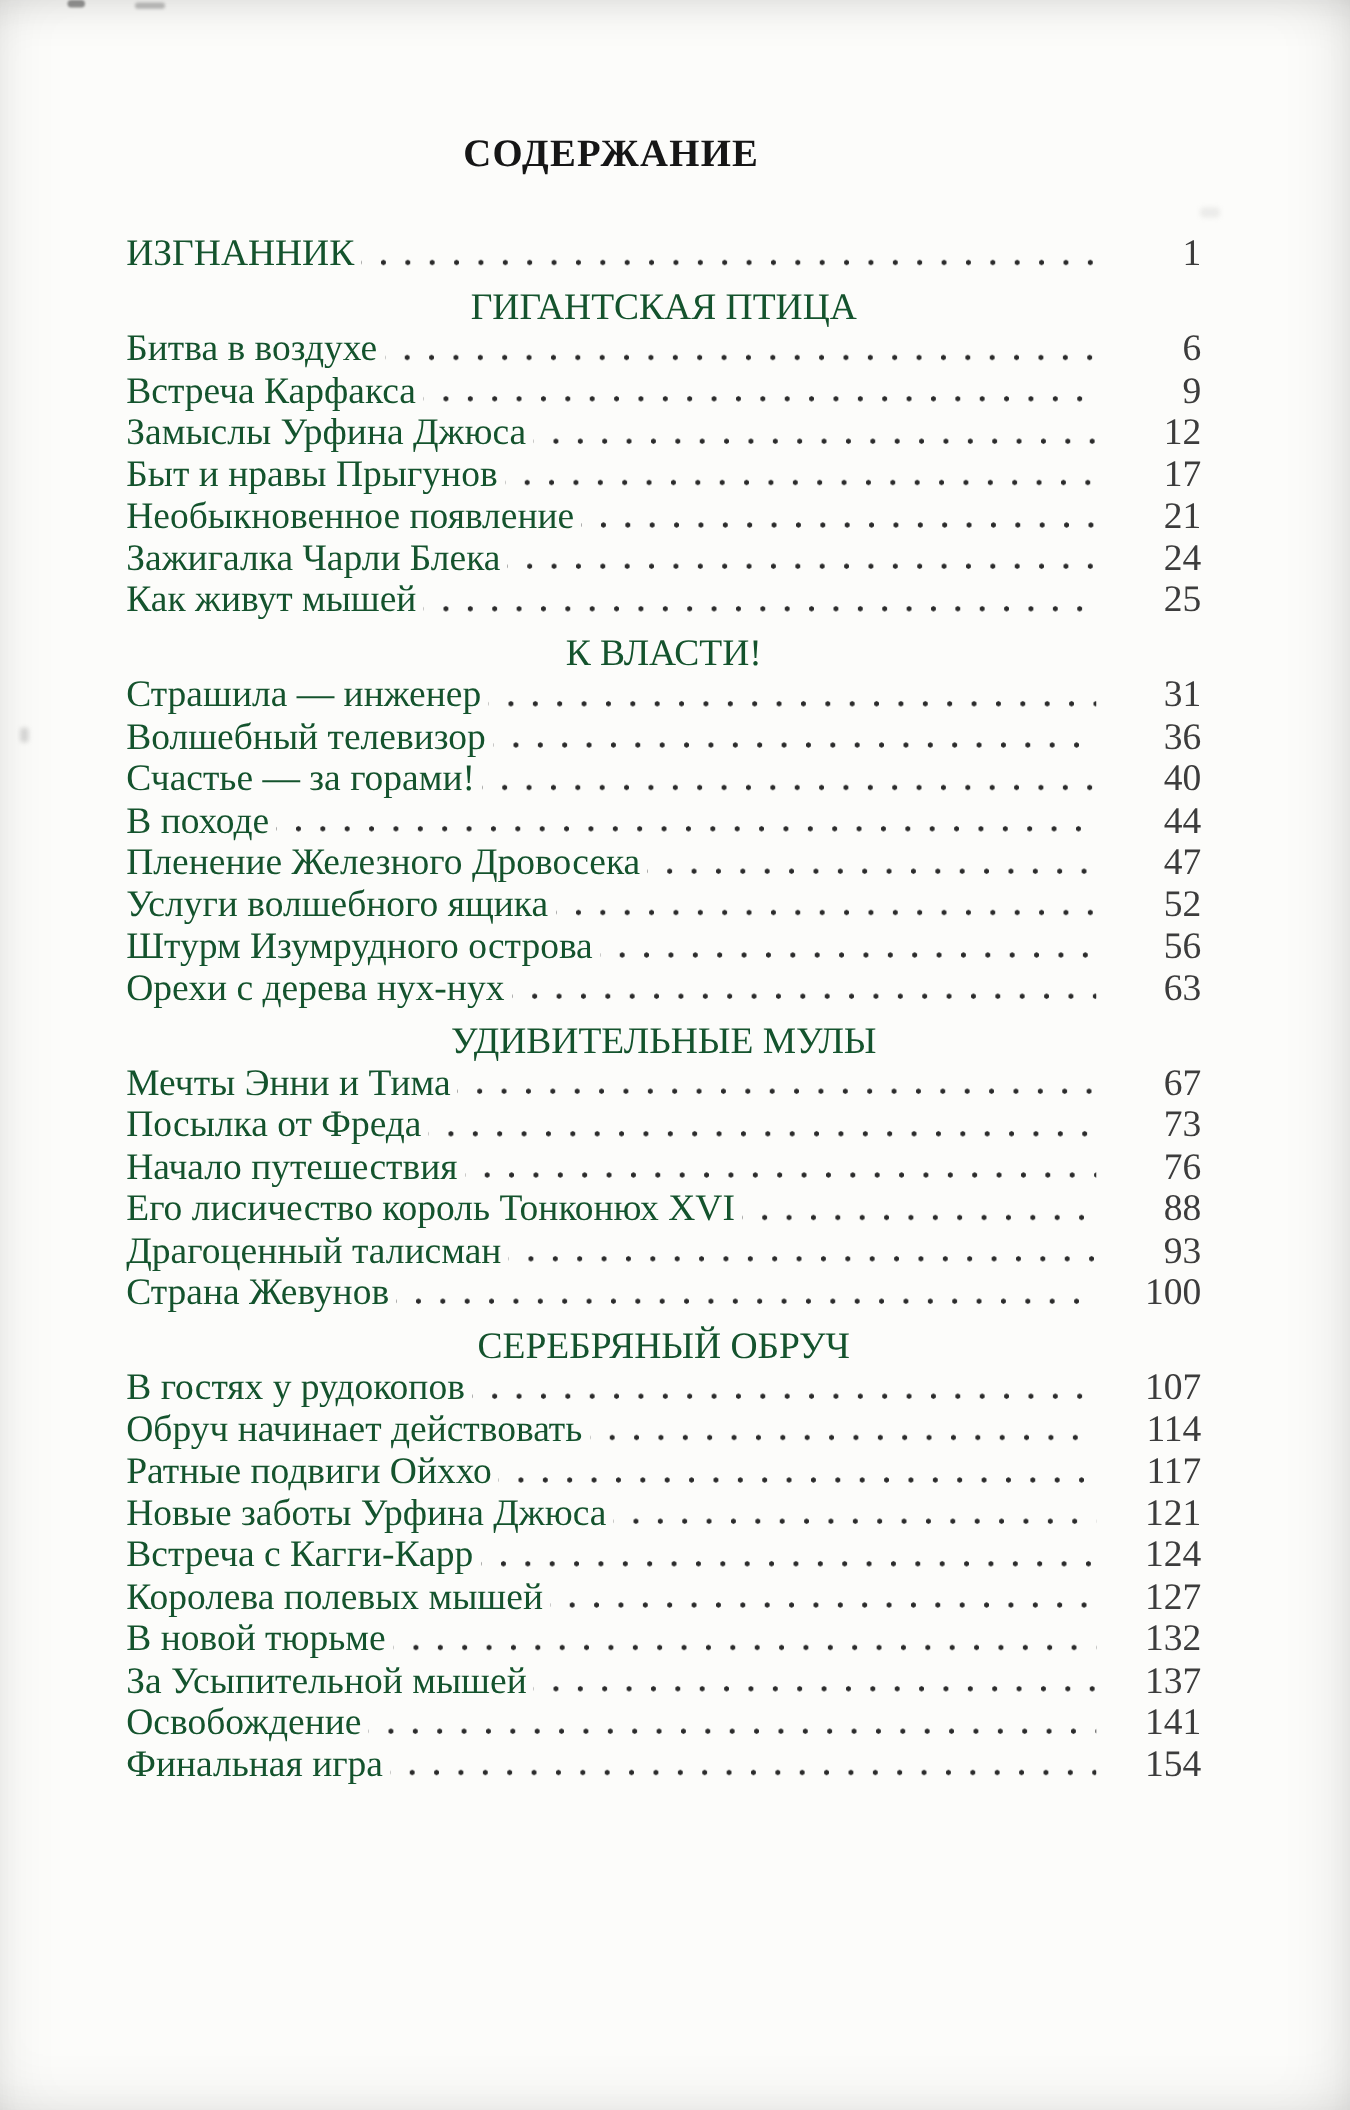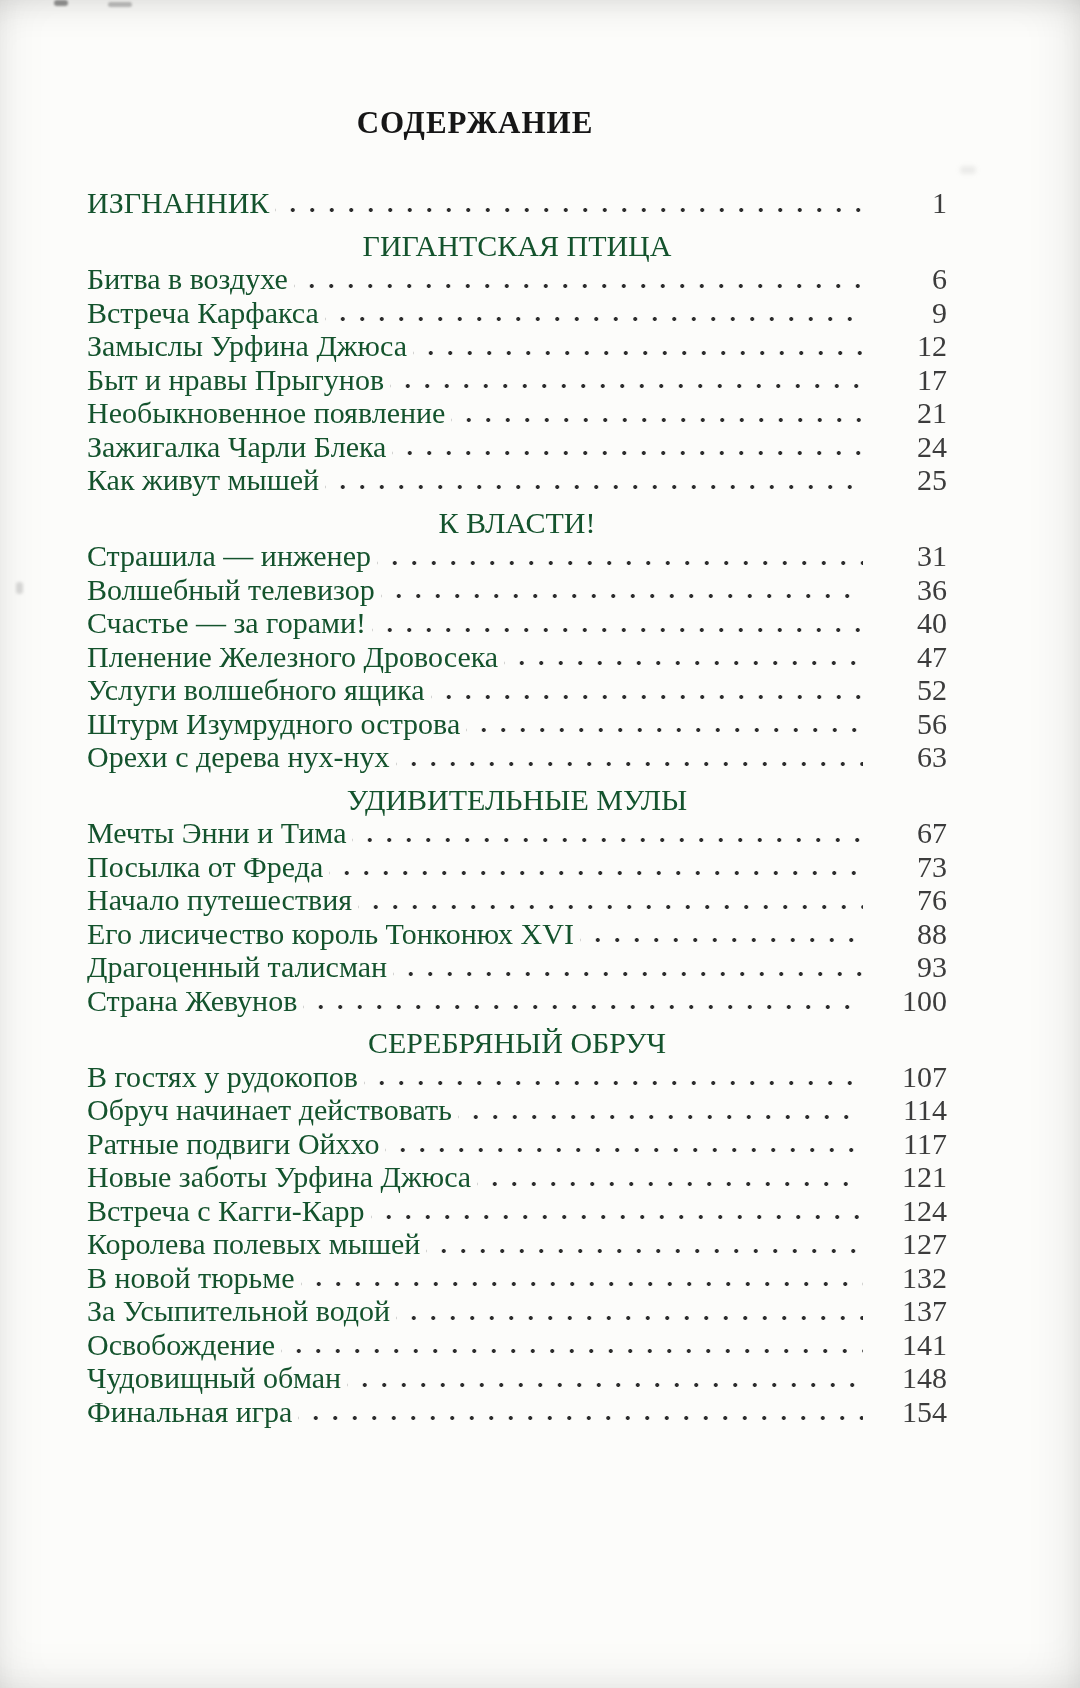--- a/index.html
+++ b/index.html
@@ -23,21 +23,21 @@
   }
   
   .artifact { position: absolute; border-radius: 3px; }
   .a1 { left: 54px;  top: 0;    width: 14px; height: 6px;  background: rgba(60,60,60,.55); filter: blur(1px); }
   .a2 { left: 108px; top: 2px;  width: 24px; height: 5px;  background: rgba(110,110,110,.45); filter: blur(1.2px); }
   .a3 { left: 16px;  top: 582px; width: 7px; height: 12px; background: rgba(150,150,150,.35); filter: blur(1.5px); }
   .a4 { left: 960px; top: 166px; width: 16px; height: 8px; background: rgba(160,160,160,.18); filter: blur(2px); }
 
   .content {
     position: absolute;
-    left: 87px;
+    left: 101px;
     top: 104px;
     width: 860px;
     font-family: Liberation Serif, serif;
   }
   .title {
     margin: 0 0 44px 0;
     transform: translateX(-42px);
     text-align: center;
     font-size: 31px;
     font-weight: bold;
@@ -142,20 +142,25 @@
           <span class="label">Волшебный телевизор</span>
           <span class="leader"></span>
           <span class="pagenum">36</span>
         </div>
         <div class="toc-row">
           <span class="label">Счастье — за горами!</span>
           <span class="leader"></span>
           <span class="pagenum">40</span>
         </div>
         <div class="toc-row">
+          <span class="label">В походе</span>
+          <span class="leader"></span>
+          <span class="pagenum">44</span>
+        </div>
+        <div class="toc-row">
           <span class="label">Пленение Железного Дровосека</span>
           <span class="leader"></span>
           <span class="pagenum">47</span>
         </div>
         <div class="toc-row">
           <span class="label">Услуги волшебного ящика</span>
           <span class="leader"></span>
           <span class="pagenum">52</span>
         </div>
         <div class="toc-row">
@@ -233,33 +238,28 @@
           <span class="label">Королева полевых мышей</span>
           <span class="leader"></span>
           <span class="pagenum">127</span>
         </div>
         <div class="toc-row">
           <span class="label">В новой тюрьме</span>
           <span class="leader"></span>
           <span class="pagenum">132</span>
         </div>
         <div class="toc-row">
-          <span class="label">За Усыпительной водой</span>
+          <span class="label">За Усыпительной мышей</span>
           <span class="leader"></span>
           <span class="pagenum">137</span>
         </div>
         <div class="toc-row">
           <span class="label">Освобождение</span>
           <span class="leader"></span>
           <span class="pagenum">141</span>
-        </div>
-        <div class="toc-row">
-          <span class="label">Чудовищный обман</span>
-          <span class="leader"></span>
-          <span class="pagenum">148</span>
         </div>
         <div class="toc-row">
           <span class="label">Финальная игра</span>
           <span class="leader"></span>
           <span class="pagenum">154</span>
         </div>
       </div>
   </div>
 </div>
 

